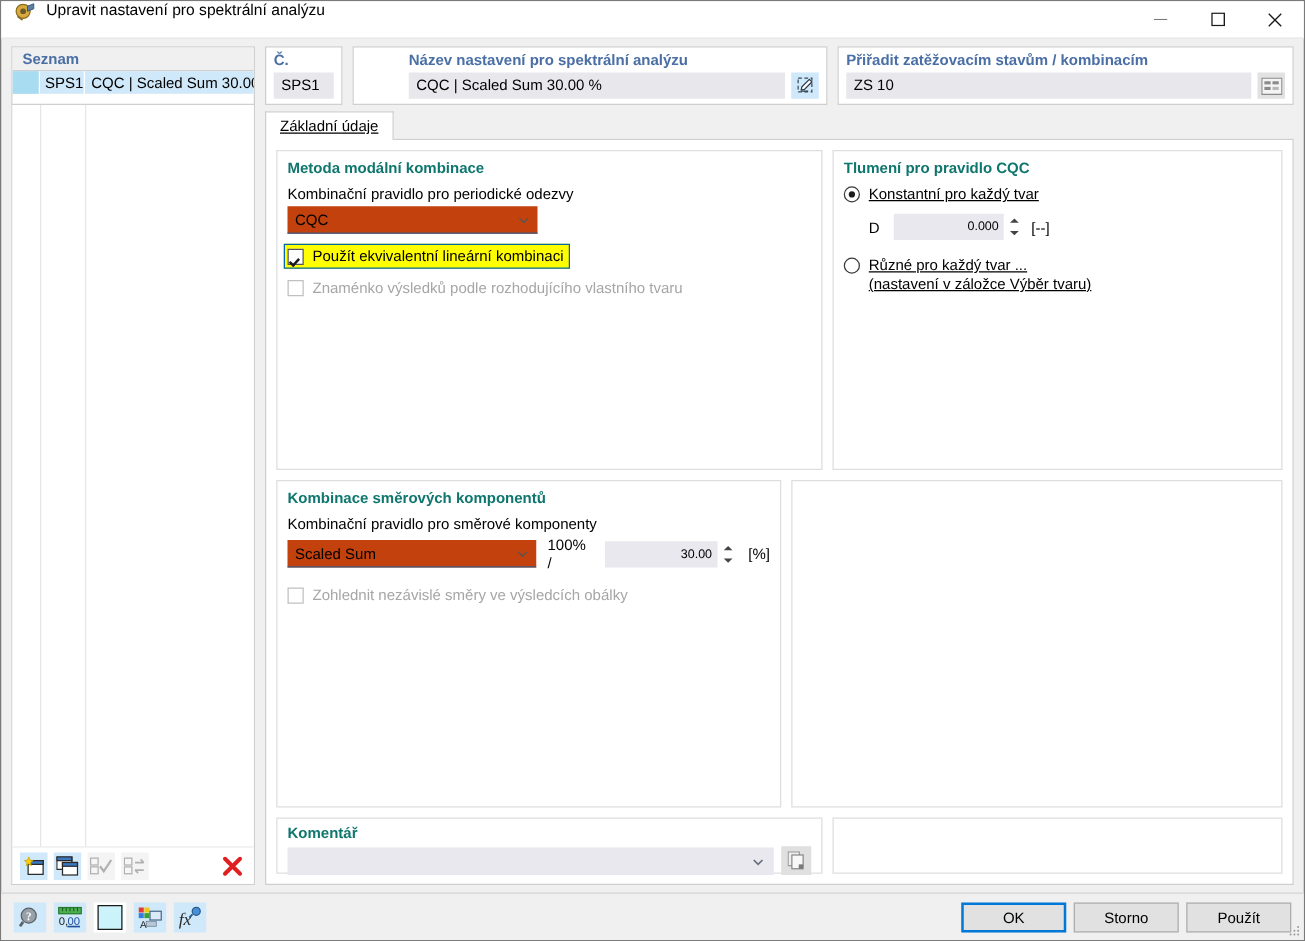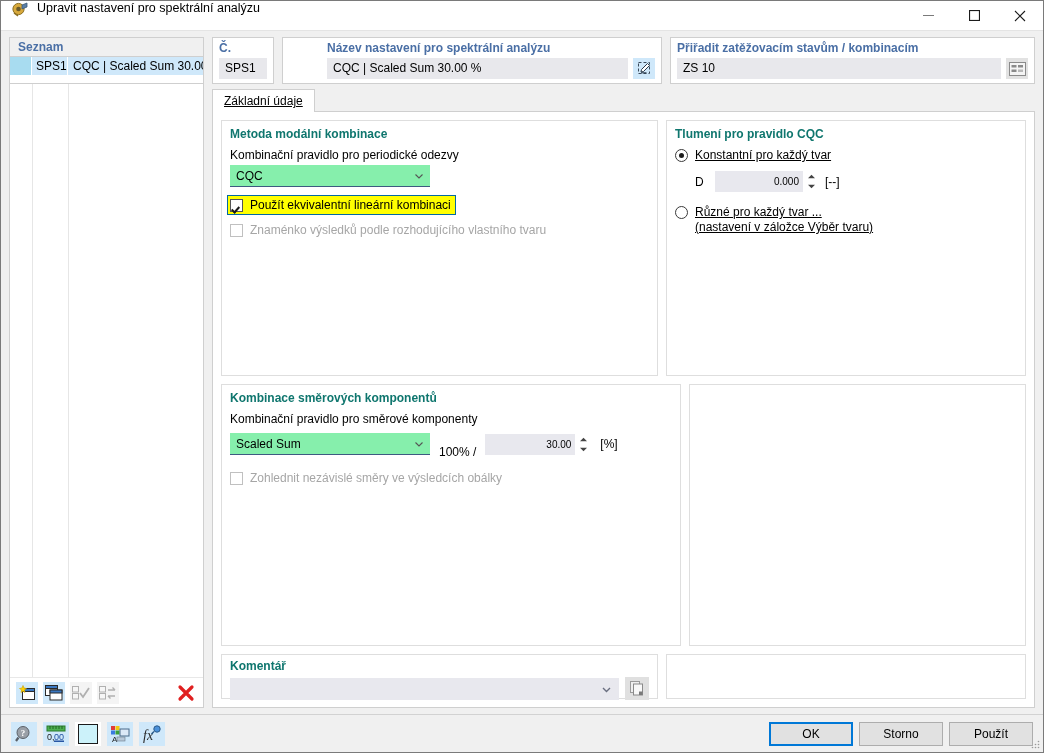--- a/index.html
+++ b/index.html
@@ -217,21 +217,21 @@
     font-weight: bold;
     font-size: 12px;
     display: block;
     margin-bottom: 7px;
     white-space: nowrap;
   }
   .subl { font-size: 12px; display: block; margin-bottom: 3px; }
 
   select, .combo {
     -webkit-appearance: none; appearance: none;
-    background: #86efac;
+    background: #c2410c;
     border: none;
     border-bottom: 1px solid #3d5a80;
     height: 22px;
     font-family: "Liberation Sans", sans-serif;
     font-size: 12px;
     color: #000;
     padding: 0 22px 0 6px;
     width: 200px;
   }
   .combo {
@@ -300,21 +300,21 @@
     font-size: 10px;
     position: relative;
   }
   .spin .arrows {
     position: absolute; right: -13px; top: 3px;
     width: 9px; height: 15px;
     display: flex; flex-direction: column; justify-content: space-between;
   }
   .unit { font-size: 12px; margin-left: 16px; color: #000; }
 
-  .pct { font-size: 12px; margin-top: 16px; }
+  .pct { font-size: 12px; }
 
   #komentar-box { flex: 0 0 auto; }
   .comment-row { display: flex; align-items: center; gap: 6px; }
   .comment-combo {
     flex: 1 1 auto;
     background: #e8e8ee;
     height: 22px;
     position: relative;
   }
   .comment-combo .chev { position: absolute; right: 8px; top: 9px; }
@@ -545,21 +545,21 @@
               <span class="radio"></span>
               <span class="radiotext">
                 <span>Různé pro každý tvar ...</span><br>
                 <span>(nastavení v záložce Výběr tvaru)</span>
               </span>
             </div>
           </div>
         </div>
 
         <div class="panelrow grow">
-          <div class="gbox" style="width:460px; flex:0 0 auto">
+          <div class="gbox" style="width:404px; flex:0 0 auto">
             <span class="gtitle">Kombinace směrových komponentů</span>
             <span class="subl">Kombinační pravidlo pro směrové komponenty</span>
             <div style="display:flex; align-items:center; gap:9px">
               <div class="combo">
                 <span class="txt">Scaled Sum</span>
                 <svg class="chev" viewBox="0 0 8 5">
                     <path d="M0.5 0.5 L4 4 L7.5 0.5" fill="none" stroke="#555" stroke-width="1.1"></path>
                   </svg>
               </div>
               <span class="pct">100% /</span>

